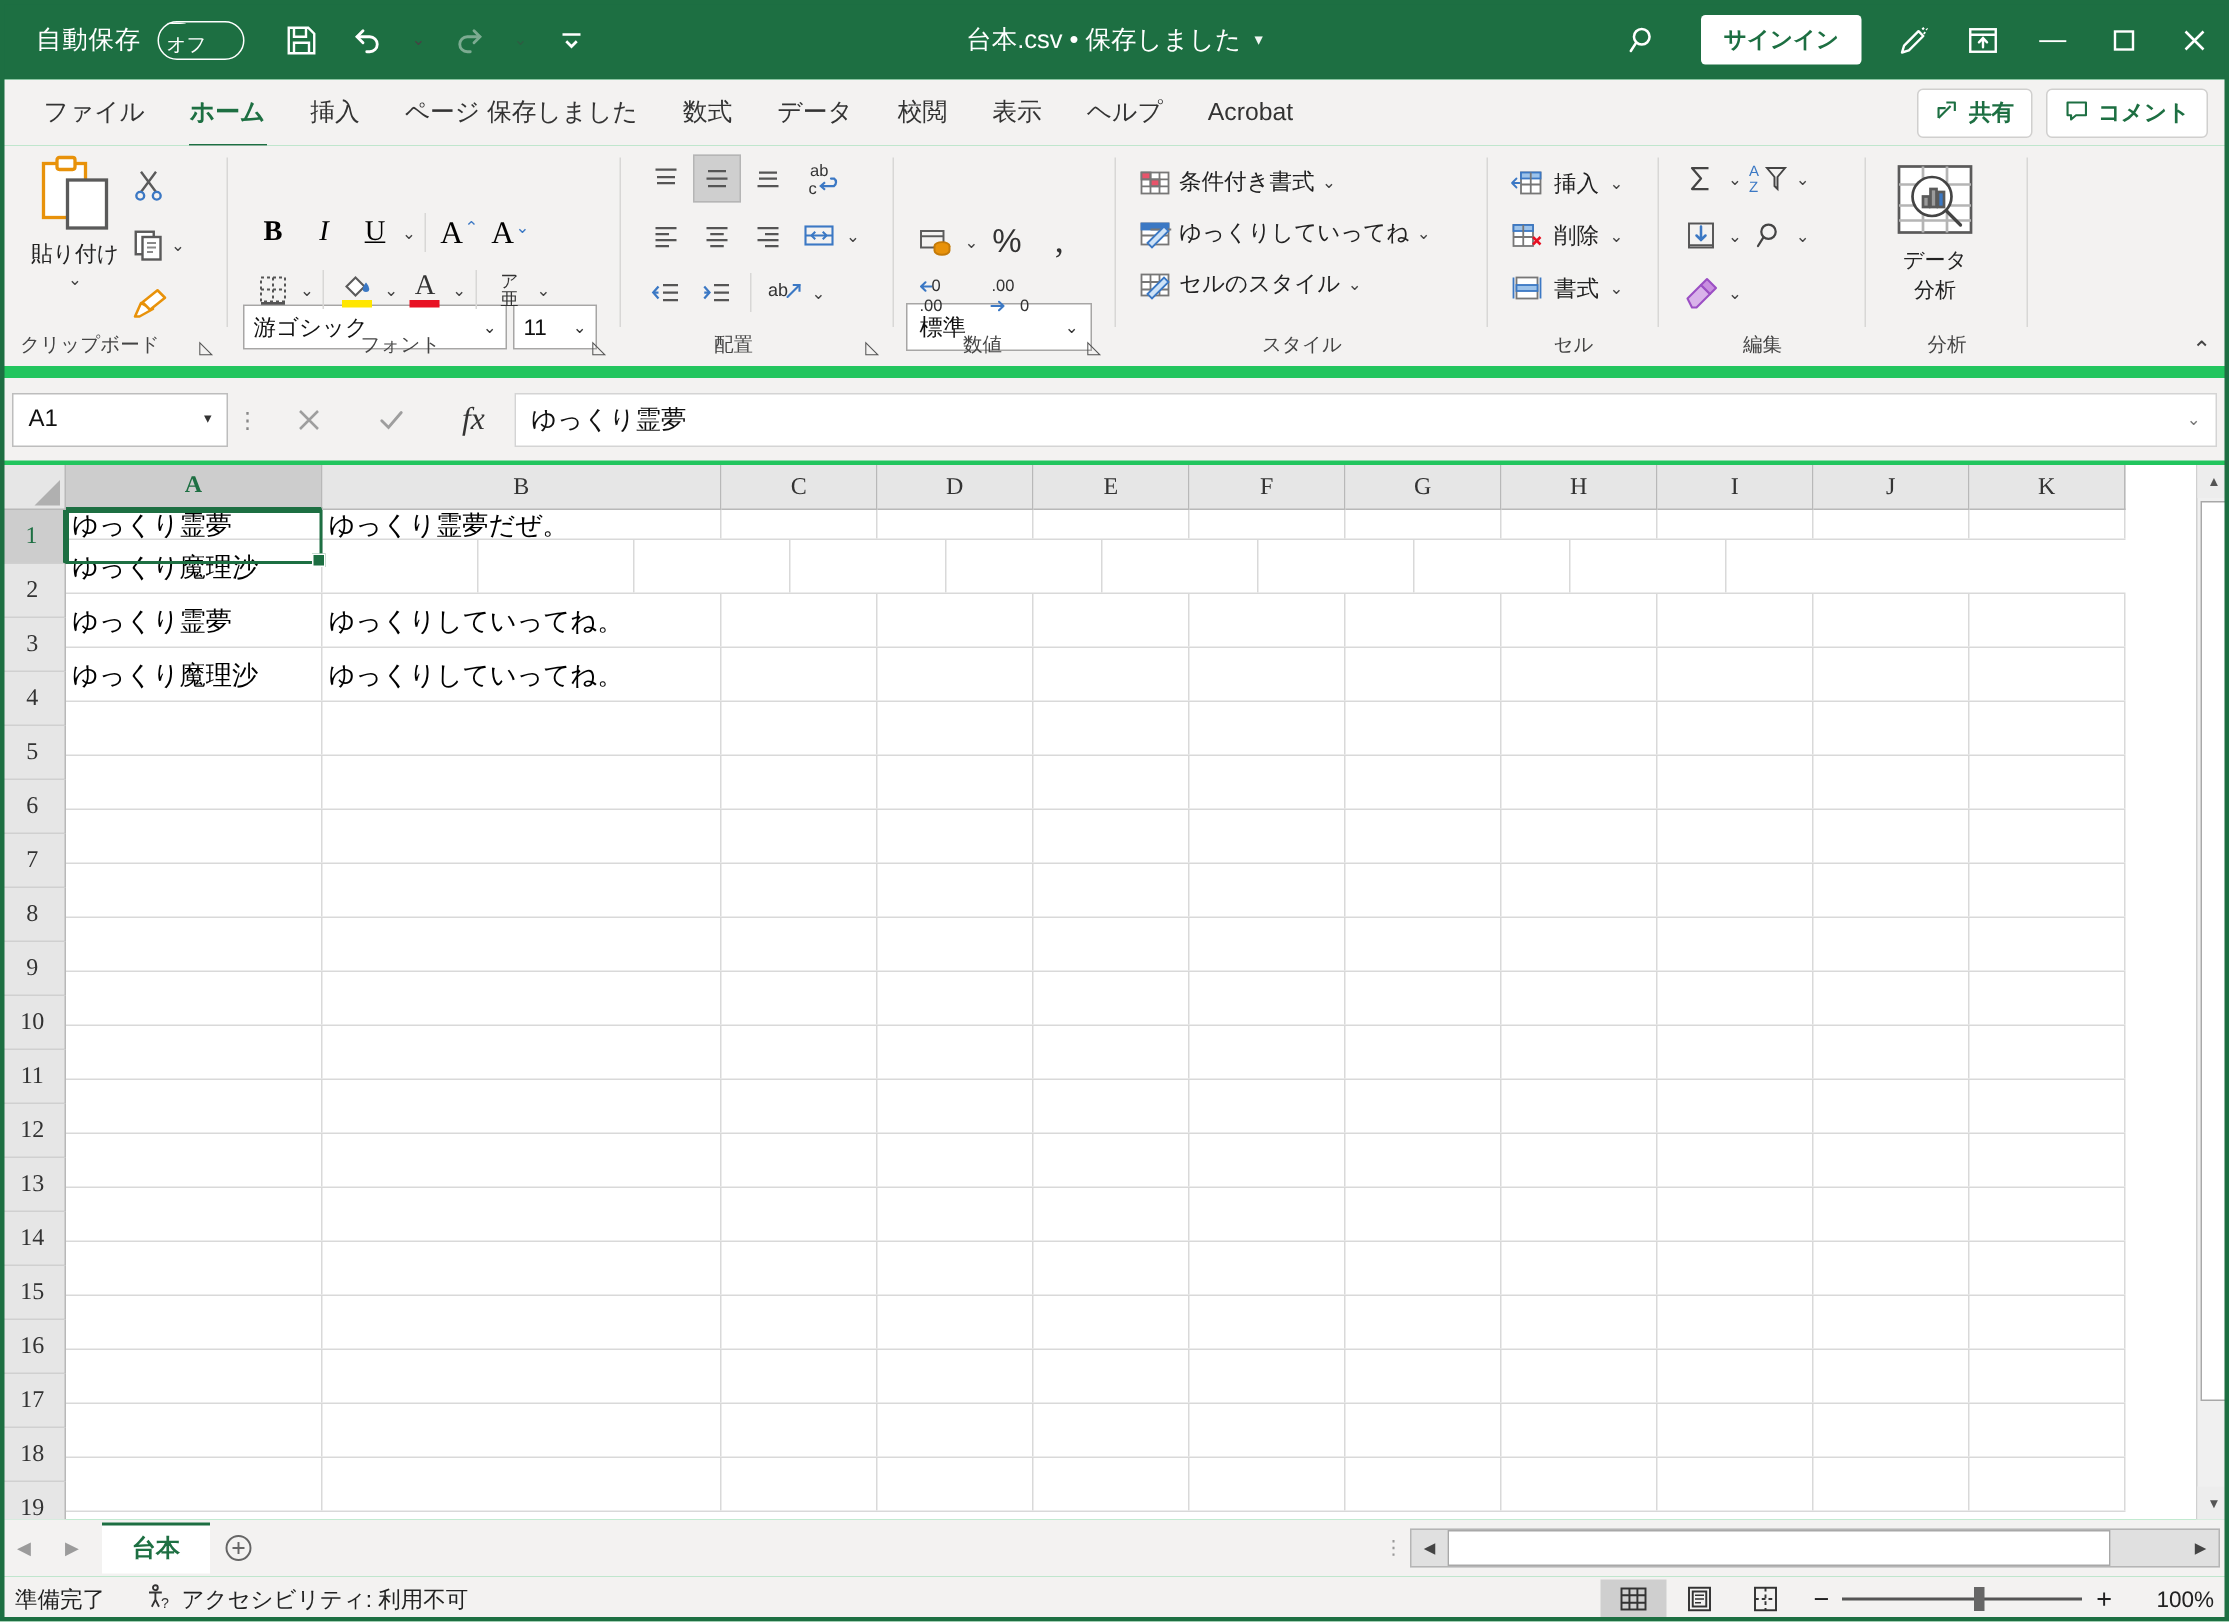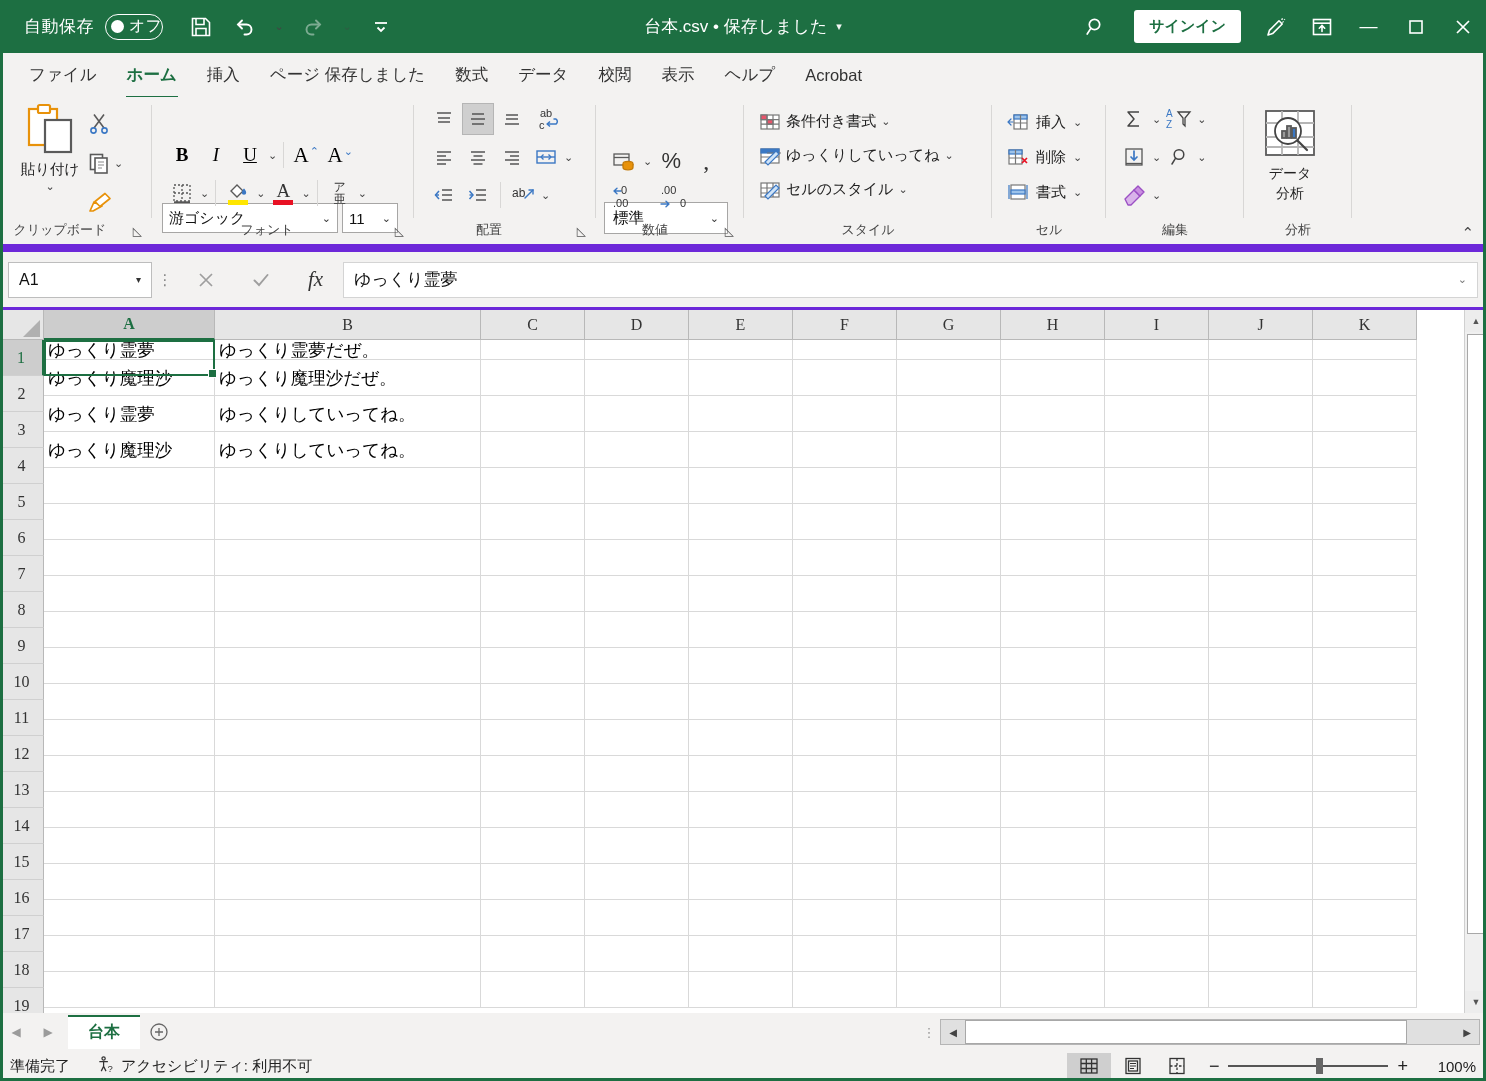--- a/index.html
+++ b/index.html
@@ -2,32 +2,32 @@
 <html><head>
 <meta charset="utf-8">
 <style>
   * { box-sizing: border-box; margin: 0; padding: 0; }
   html, body {
     width: 1486px; height: 1081px;
     overflow: hidden;
     font-family: "Liberation Sans", "DejaVu Sans", sans-serif;
     background: #ffffff;
   }
-  #app { position: relative; width: 1486px; height: 1081px; background:#6d28d9; }
+  #app { position: relative; width: 1486px; height: 1081px; background:#22c55e; }
 
   
   .titlebar {
     position:absolute; left:0; top:0; width:1486px; height:53px;
     background:#1d6f42; display:flex; align-items:center;
   }
   .autosave-wrap { display:flex; align-items:center; margin-left:24px; gap:11px; }
   .autosave-label { color:#ffffff; font-size:17px; letter-spacing:.5px; }
   .toggle {
     width:58px; height:26px; border-radius:13px; border:1.6px solid #ffffff;
-    display:flex; align-items:center; gap:5px; padding-left:5px; color:#fff; font-size:16px;
+    display:flex; align-items:flex-start; gap:5px; padding-left:5px; color:#fff; font-size:13px;flex-direction:column;
   }
   .toggle .knob { width:13px; height:13px; border-radius:50%; background:#ffffff; }
   .qat { display:flex; align-items:center; gap:4px; margin-left:18px; }
   .qat-btn {
     width:40px; height:38px; display:flex; align-items:center; justify-content:center;
     color:#ffffff;
   }
   .qat-btn.small { width:20px; }
   .qat-btn.dim { opacity:.42; }
   .doc-title {
@@ -325,20 +325,40 @@
     <div class="tab active">ホーム</div>
     <div class="tab">挿入</div>
     <div class="tab">ページ 保存しました</div>
     <div class="tab">数式</div>
     <div class="tab">データ</div>
     <div class="tab">校閲</div>
     <div class="tab">表示</div>
     <div class="tab">ヘルプ</div>
     <div class="tab">Acrobat</div>
 
+    <div class="tabstrip-right">
+      <div class="pillbtn">
+        <span>
+          <svg width="17" height="17" viewBox="0 0 18 18" fill="none" stroke="#1d6f42" stroke-width="1.5" stroke-linejoin="round">
+            <path d="M2.5 14.5V7.5h5"></path>
+              <path d="M2.5 14.5 11 6"></path>
+              <path d="M8 3.5h6v6"></path>
+          </svg>
+        </span>
+        <span>共有</span>
+      </div>
+      <div class="pillbtn">
+        <span>
+          <svg width="17" height="17" viewBox="0 0 18 18" fill="none" stroke="#1d6f42" stroke-width="1.5" stroke-linejoin="round">
+            <path d="M2.5 3.5h13v9h-7l-3.5 3v-3h-2.5z"></path>
+          </svg>
+        </span>
+        <span>コメント</span>
+      </div>
+    </div>
   </div>
 
   <div class="ribbon">
 
     <div class="rgroup" style="left:0; width:152px;">
       <div class="paste-big">
         <span class="ic">
           <svg width="54" height="56" viewBox="0 0 54 56" fill="none">
             <rect x="6" y="6" width="28" height="36" fill="#fff" stroke="#e8920a" stroke-width="2.2"></rect>
             <rect x="15" y="2" width="12" height="8" rx="1.6" fill="#fff" stroke="#e8920a" stroke-width="2.2"></rect>
@@ -831,21 +851,20 @@
           <div class="cell" style="width: 104px;"></div>
           <div class="cell" style="width: 104px;"></div>
           <div class="cell" style="width: 104px;"></div>
           <div class="cell" style="width: 104px;"></div>
           <div class="cell" style="width: 104px;"></div>
           <div class="cell" style="width: 104px;"></div>
           <div class="cell" style="width: 104px;"></div>
         </div>
         <div class="crow" style="height: 36px;">
           <div class="cell" style="width: 171px;">ゆっくり魔理沙</div>
-          <div class="cell" style="width: 266px;">ゆっくり魔理沙だぜ。</div>
           <div class="cell" style="width: 104px;"></div>
           <div class="cell" style="width: 104px;"></div>
           <div class="cell" style="width: 104px;"></div>
           <div class="cell" style="width: 104px;"></div>
           <div class="cell" style="width: 104px;"></div>
           <div class="cell" style="width: 104px;"></div>
           <div class="cell" style="width: 104px;"></div>
           <div class="cell" style="width: 104px;"></div>
           <div class="cell" style="width: 104px;"></div>
         </div>

